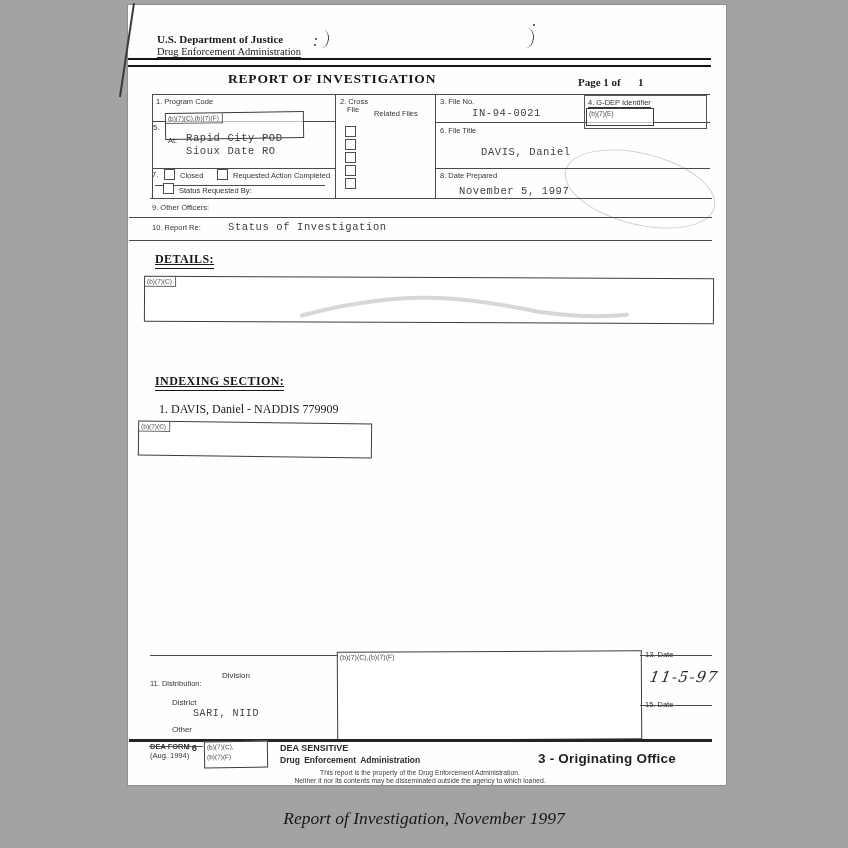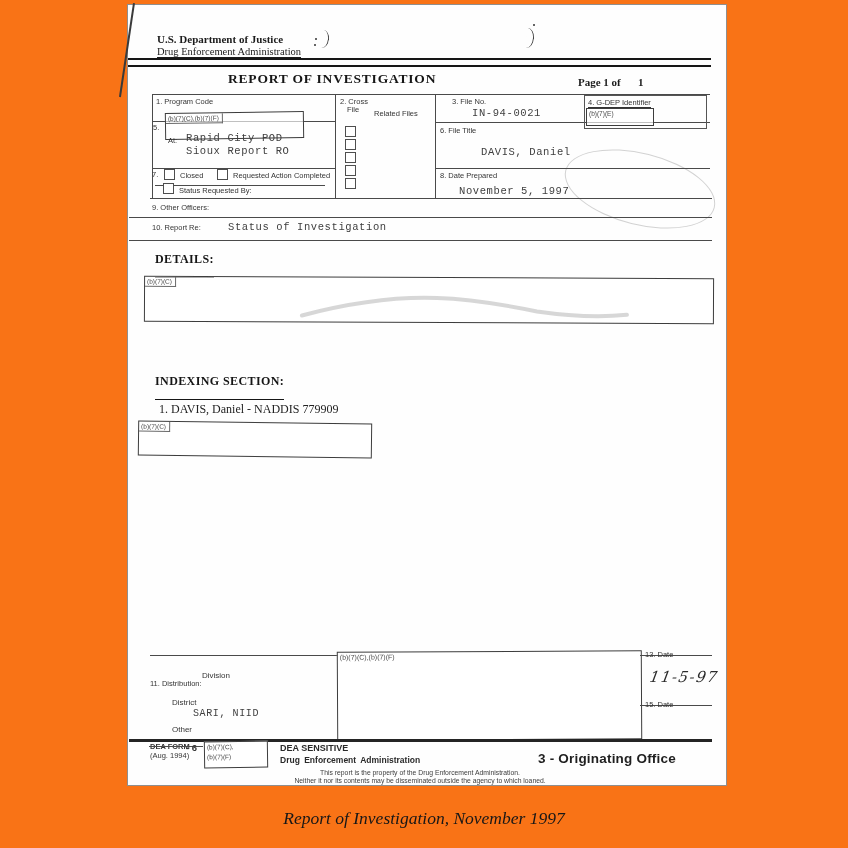--- a/index.html
+++ b/index.html
@@ -1,32 +1,32 @@
 <!DOCTYPE html>
 <html><head>
 <meta charset="utf-8">
 <style>
   html,body{margin:0;padding:0;background:#ffffff;}
-  .stage{position:relative;width:848px;height:848px;background:#f97316;overflow:hidden;
+  .stage{position:relative;width:848px;height:848px;background:#a3a3a3;overflow:hidden;
          font-family:"Liberation Sans",sans-serif;color:#2e2e2e;}
   .page{position:absolute;left:127px;top:4px;width:598px;height:780px;
         border:1px solid #8f8f8f;background:#fefefe;}
   .abs{position:absolute;}
   
   .lbl{position:absolute;font-size:7.5px;color:#343434;white-space:nowrap;}
   .mono{position:absolute;font-family:"Liberation Mono","DejaVu Sans Mono",monospace;
         font-size:10.5px;color:#3e3e3e;letter-spacing:0.6px;white-space:nowrap;}
   .hdr1{position:absolute;font-family:"Liberation Serif",serif;font-weight:bold;font-size:11px;color:#1c1c1c;white-space:nowrap;}
   .hdr2{position:absolute;font-family:"Liberation Serif",serif;font-size:10.5px;color:#1c1c1c;
         border-bottom:1px solid #1c1c1c;white-space:nowrap;}
   .roi-title{position:absolute;font-family:"Liberation Serif",serif;font-weight:bold;font-size:13.5px;
         letter-spacing:0.8px;color:#161616;white-space:nowrap;}
   .pageno{position:absolute;font-family:"Liberation Serif",serif;font-weight:bold;font-size:11px;color:#1c1c1c;white-space:nowrap;}
   .sect{position:absolute;font-family:"Liberation Serif",serif;font-weight:bold;font-size:12px;
-        letter-spacing:0.4px;color:#161616;border-bottom:1.6px solid #161616;padding-bottom:10px;white-space:nowrap;}
+        letter-spacing:0.4px;color:#161616;border-bottom:1.6px solid #161616;padding-bottom:1px;white-space:nowrap;text-decoration:underline;}
   .body-text{position:absolute;font-family:"Liberation Serif",serif;font-size:11.5px;line-height:1.5;color:#222;}
   
   .hline{position:absolute;background:#4a4a4a;height:1px;}
   .hline.thick{height:3px;background:#242424;}
   .hline.dbl{height:5px;background:transparent;border-top:2px solid #161616;border-bottom:2px solid #161616;}
   .vline{position:absolute;background:#4a4a4a;width:1px;}
   
   .cb{position:absolute;width:9px;height:9px;border:1px solid #4e4e4e;background:#fff;}
   
   .redact{position:absolute;border:1.6px solid #3d3d3d;background:rgba(255,255,255,0.65);}
@@ -83,32 +83,32 @@
   <div class="hline" style="left:129px;top:217px;width:583px;"></div>
   <div class="hline" style="left:129px;top:240px;width:583px;"></div>
 
   <div class="lbl" style="left:156px;top:97px;">1. Program Code</div>
   <div class="redact" style="left:165px;top:112px;width:137px;height:25px;transform:rotate(-0.8deg);">
     <span class="rlbl">(b)(7)(C),(b)(7)(F)</span>
   </div>
   <div class="lbl" style="left:153px;top:123px;">5.</div>
   <div class="lbl" style="left:168px;top:136px;">At:</div>
   <div class="mono" style="left:186px;top:132px;">Rapid City POD</div>
-  <div class="mono" style="left:186px;top:145px;">Sioux Report RO</div>
+  <div class="mono" style="left:186px;top:145px;">Sioux Date RO</div>
 
   <div class="lbl" style="left:340px;top:97px;">2. Cross</div>
   <div class="lbl" style="left:347px;top:105px;">File</div>
   <div class="lbl" style="left:374px;top:109px;">Related Files</div>
   <div class="cb" style="left:345px;top:126px;"></div>
   <div class="cb" style="left:345px;top:139px;"></div>
   <div class="cb" style="left:345px;top:152px;"></div>
   <div class="cb" style="left:345px;top:165px;"></div>
   <div class="cb" style="left:345px;top:178px;"></div>
 
-  <div class="lbl" style="left:452px;top:97px;">3. File No.</div>
+  <div class="lbl" style="left:440px;top:97px;">3. File No.</div>
   <div class="mono" style="left:472px;top:107px;">IN-94-0021</div>
 
   <div class="abs" style="left:584px;top:95px;width:121px;height:32px;border:1px solid #555;">
     <div class="lbl" style="left:3px;top:2px;border-bottom:1px solid #333;">4. G-DEP Identifier</div>
     <div class="redact" style="left:1px;top:12px;width:66px;height:16px;border-width:1.2px;">
       <span class="rlbl" style="border:none;">(b)(7)(E)</span>
     </div>
   </div>
 
   <div class="lbl" style="left:440px;top:126px;">6. File Title</div>
@@ -138,21 +138,21 @@
   </div>
 
   <div class="sect" style="left:155px;top:374px;">INDEXING SECTION:</div>
   <div class="body-text" style="left:159px;top:400px;font-size:12px;">1.  DAVIS, Daniel - NADDIS 779909</div>
   <div class="redact" style="left:138px;top:422px;width:232px;height:33px;transform:rotate(0.7deg);">
     <span class="rlbl">(b)(7)(C)</span>
   </div>
 
   <div class="hline" style="left:150px;top:655px;width:188px;"></div>
   <div class="lbl" style="left:150px;top:650px;margin-top:29px;">11. Distribution:</div>
-  <div class="lbl" style="left:156px;top:671px;font-size:8px;padding-left:46px;">Division</div>
+  <div class="lbl" style="left:176px;top:671px;font-size:8px;padding-left:46px;">Division</div>
   <div class="lbl" style="left:172px;top:698px;font-size:8px;">District</div>
   <div class="mono" style="left:193px;top:708px;font-size:10px;">SARI, NIID</div>
   <div class="lbl" style="left:172px;top:725px;font-size:8px;">Other</div>
 
   <div class="redact" style="left:337px;top:651px;width:303px;height:87px;transform:rotate(-0.3deg);border-width:1.4px;">
     <span class="rlbl" style="font-size:7px;border:none;">(b)(7)(C),(b)(7)(F)</span>
   </div>
 
   <div class="hline" style="left:640px;top:655px;width:72px;"></div>
   <div class="lbl" style="left:645px;top:650px;">13. Date</div>

